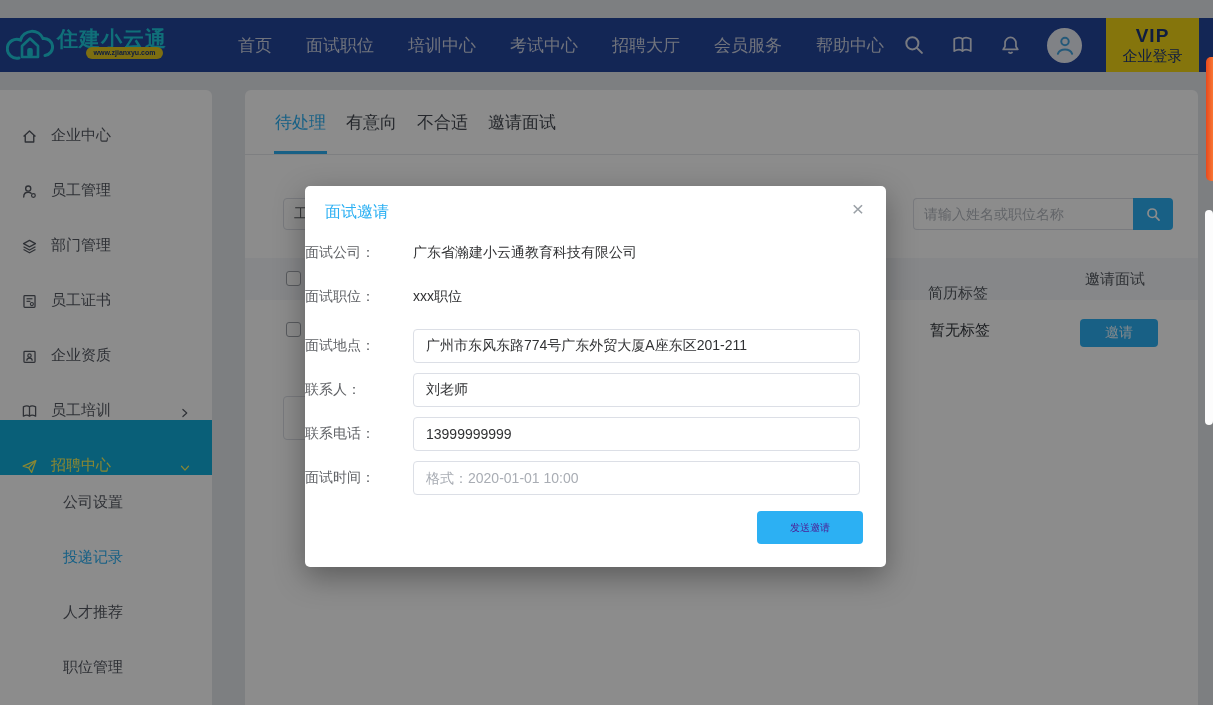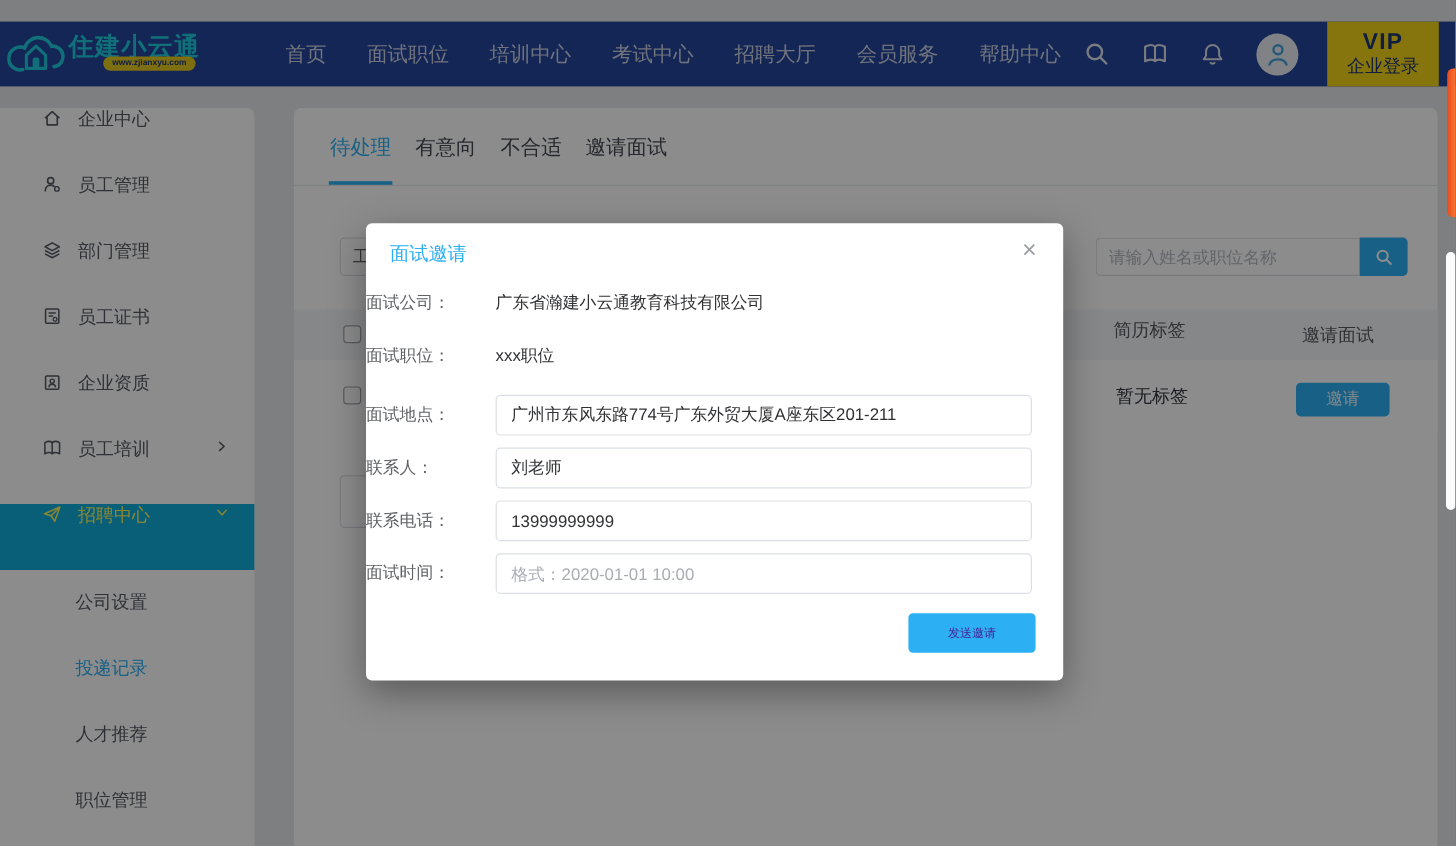--- a/index.html
+++ b/index.html
@@ -25,21 +25,21 @@
   .nav-icons{position:absolute;left:903px;top:0;height:54px;display:flex;gap:26px;align-items:center;color:#dde1ec}
   .nav-icons .ic{cursor:pointer;display:flex}
   .avatar{width:35px;height:35px;border-radius:50%;background:#e9edf5;display:flex;align-items:center;justify-content:center;cursor:pointer}
   .vip{position:absolute;right:14px;top:0;width:93px;height:54px;background:var(--vip-bg);color:var(--vip-text);
     display:flex;flex-direction:column;align-items:center;justify-content:center;cursor:pointer}
   .vip-line1{font-size:19px;font-weight:600;letter-spacing:1px;line-height:22px}
   .vip-line2{font-size:15px;line-height:18px}
 
   
   #sidebar{position:absolute;left:0;top:90px;width:212px;height:615px;background:var(--panel-bg);border-radius:0 6px 0 0}
-  .side-item{height:55px;display:flex;align-items:flex-start;padding-left:35px;position:relative;
+  .side-item{height:55px;display:flex;align-items:flex-end;padding-left:21px;position:relative;
     font-size:15px;color:#565a63;cursor:pointer}
   .side-item svg{margin-right:13px;flex:0 0 auto}
   .side-item .chev{position:absolute;right:20px;margin:0}
   .side-item.active{background:var(--side-active-bg);color:var(--side-active-text)}
   .side-sub{height:55px;display:flex;align-items:center;padding-left:63px;font-size:15px;color:#565a63;cursor:pointer}
   .side-sub.active{color:var(--accent)}
 
   
   #panel{position:absolute;left:245px;top:90px;width:953px;height:615px;background:var(--panel-bg);border-radius:6px 6px 0 0}
   #tabs{position:absolute;left:245px;top:90px;width:953px;height:65px;display:flex;gap:20px;
@@ -53,21 +53,21 @@
   .search-wrap{position:absolute;left:913px;top:198px;display:flex}
   .search-input{width:220px;height:32px;border:1px solid var(--border);border-right:none;border-radius:4px 0 0 4px;
     padding:0 10px;font-size:14px;color:var(--value);outline:none;font-family:inherit}
   .search-input::placeholder{color:#b4b8bf}
   .search-btn{width:40px;height:32px;border:none;border-radius:0 4px 4px 0;background:var(--accent);
     display:flex;align-items:center;justify-content:center;cursor:pointer;color:#fff}
 
   .thead{position:absolute;left:245px;top:258px;width:953px;height:42px;background:var(--band-bg);
     font-size:15px;color:#555a61}
   .thead .cbx{position:absolute;left:41px;top:13px}
-  .th1{position:absolute;left:683px;top:8px}
+  .th1{position:absolute;left:683px;top:26px}
   .th2{position:absolute;left:840px;top:12px}
   .trow{position:absolute;left:245px;top:300px;width:953px;height:62px;background:#fff;font-size:15px;color:#33373d}
   .trow .cbx{position:absolute;left:41px;top:22px}
   .td-tag{position:absolute;left:685px;top:21px}
   .invite-btn{position:absolute;left:835px;top:19px;width:78px;height:28px;border:none;border-radius:4px;
     background:var(--accent);color:#eaf6fe;font-size:14px;cursor:pointer;font-family:inherit}
   .cbx{width:15px;height:15px;border:1px solid #a2a6ad;border-radius:3px;background:#fff;cursor:pointer}
   .partial-box{position:absolute;left:283px;top:396px;width:170px;height:44px;border:1px solid var(--border);border-radius:4px;background:#fff}
 
   

